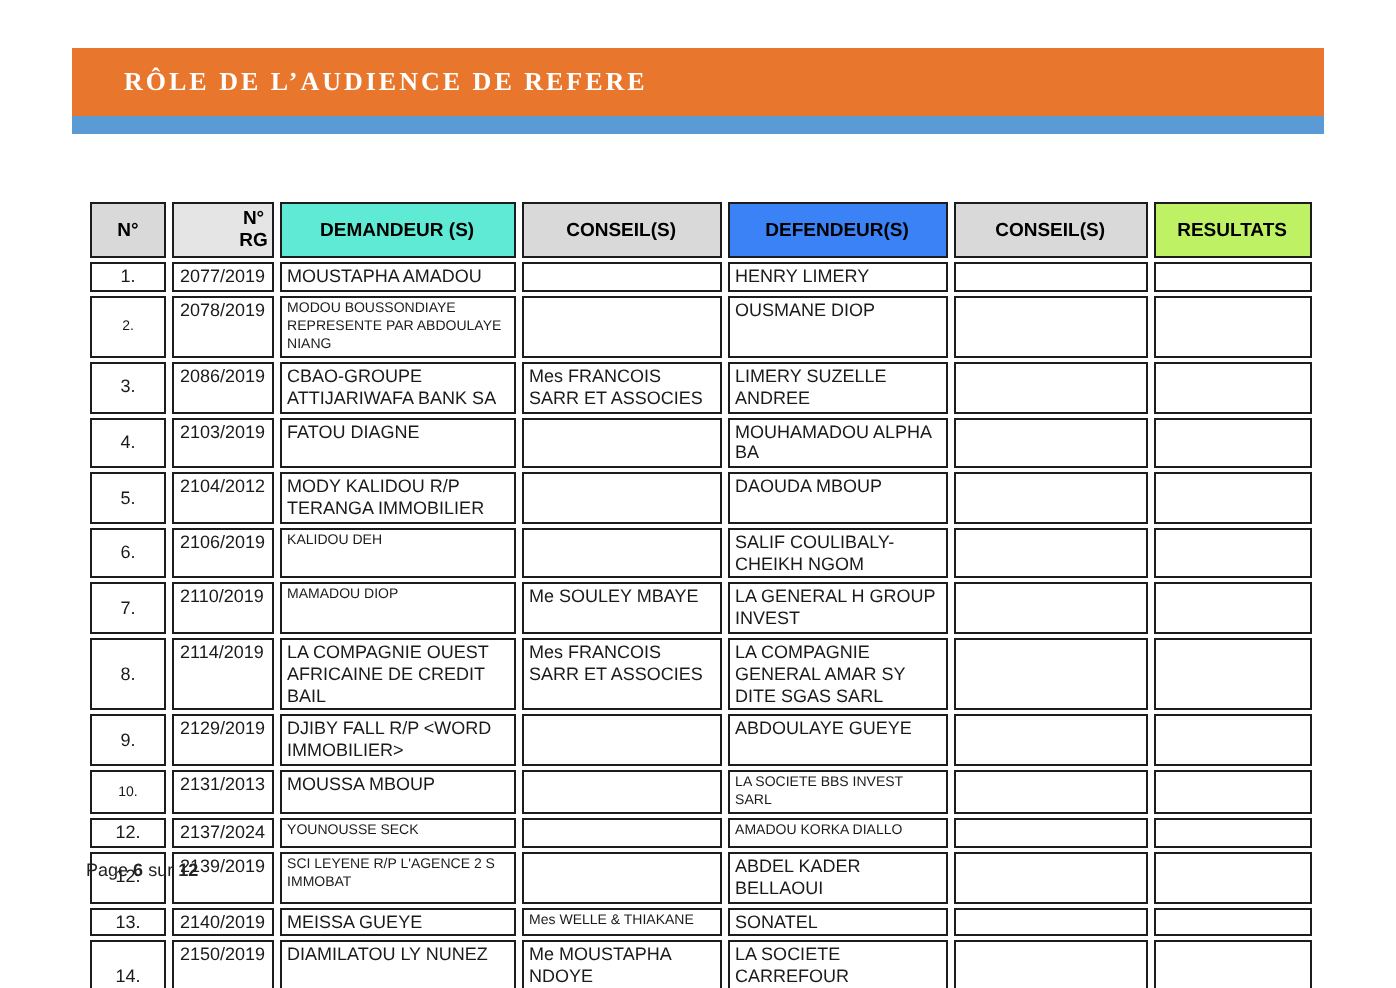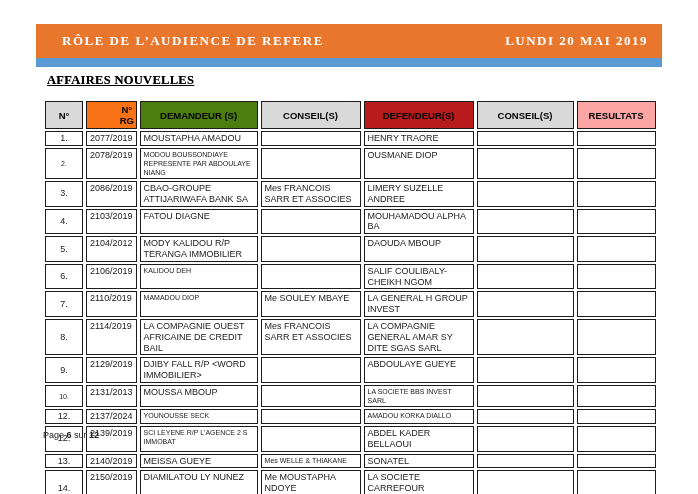--- a/index.html
+++ b/index.html
@@ -37,54 +37,52 @@
   .footer{position:absolute;left:43px;top:430px;font-size:9px;color:#222;}
   .footer b{font-weight:bold;}
 </style>
 </head>
 <body>
 
 <div class="page">
 
   <div class="banner" style="background: rgb(232, 118, 45);">
     <span class="t">RÔLE DE L’AUDIENCE DE REFERE</span>
-    <span class="t">LUNDI 20 MAI 2019</span>
   </div>
   <div class="stripe" style="background: rgb(91, 155, 213);"></div>
 
-  <div class="heading">AFFAIRES NOUVELLES</div>
 
   <table class="roll">
     <colgroup>
       <col class="c-num">
         <col class="c-rg">
         <col class="c-dem">
         <col class="c-con1">
       <col class="c-def">
         <col class="c-con2">
         <col class="c-res">
     </colgroup>
     <thead>
       <tr>
         <th style="background: rgb(217, 217, 217);">N°</th>
-        <th style="background: #f97316; padding-left: 32px;">N° RG</th>
-        <th style="background: #4d7c0f;">DEMANDEUR (S)</th>
+        <th style="background: #e5e5e5; padding-left: 32px;">N° RG</th>
+        <th style="background: #5eead4;">DEMANDEUR (S)</th>
         <th style="background: rgb(217, 217, 217);">CONSEIL(S)</th>
-        <th style="background: #b91c1c;">DEFENDEUR(S)</th>
+        <th style="background: #3b82f6;">DEFENDEUR(S)</th>
         <th style="background: rgb(217, 217, 217);">CONSEIL(S)</th>
-        <th style="background: #fca5a5;">RESULTATS</th>
+        <th style="background: #bef264;">RESULTATS</th>
       </tr>
     </thead>
     <tbody>
         <tr>
           <td class="num">1.</td>
           <td class="">2077/2019</td>
           <td class="">MOUSTAPHA AMADOU</td>
           <td class=""></td>
-          <td class="">HENRY TRAORE</td>
+          <td class="">HENRY LIMERY</td>
           <td class=""></td>
           <td class=""></td>
         </tr>
         <tr>
           <td class="num sm">2.</td>
           <td class="">2078/2019</td>
           <td class=" sm">MODOU BOUSSONDIAYE REPRESENTE PAR ABDOULAYE NIANG</td>
           <td class=""></td>
           <td class="">OUSMANE DIOP</td>
           <td class=""></td>

